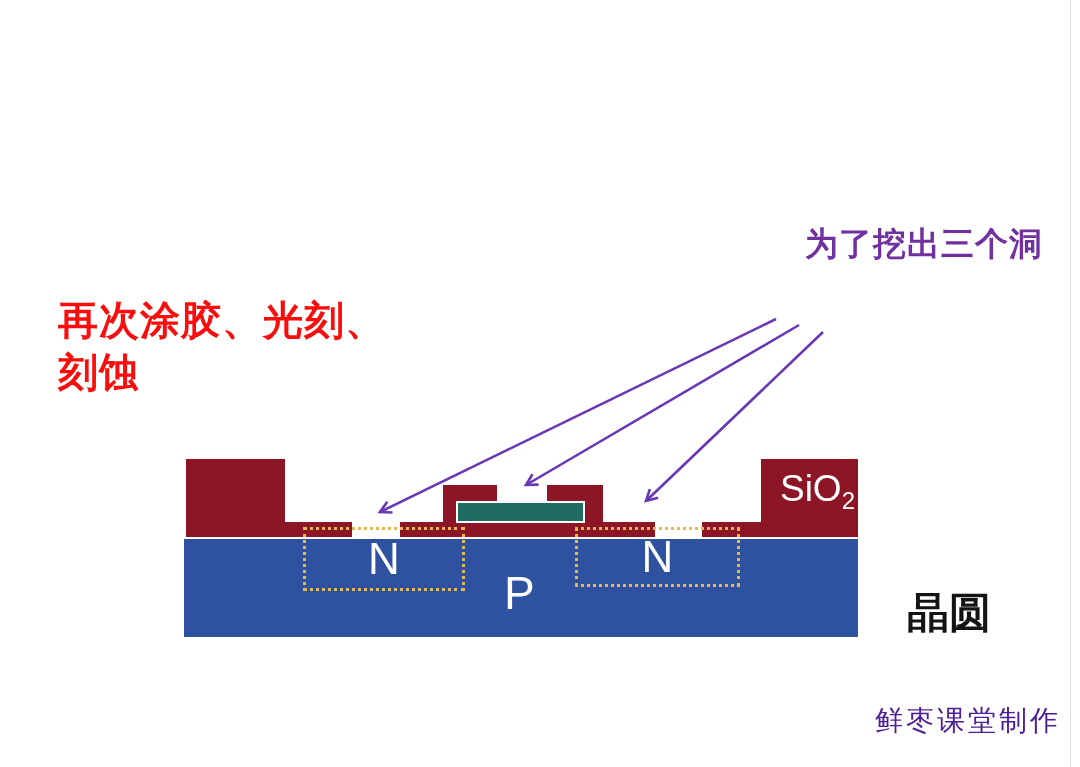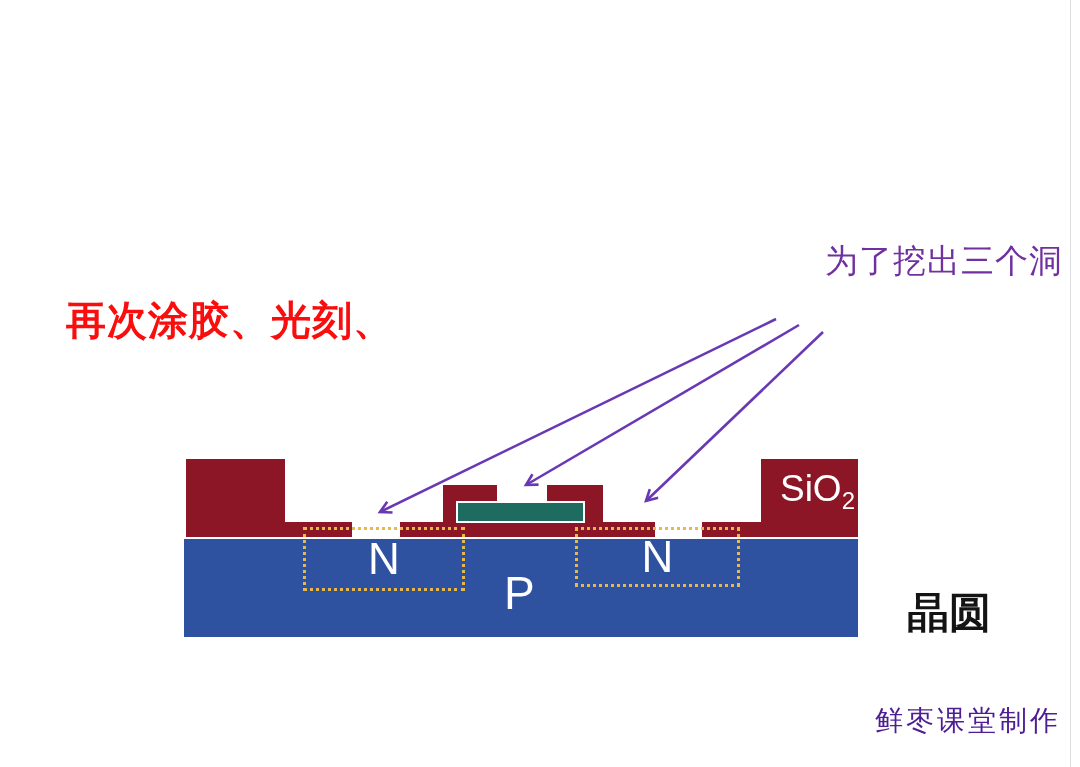--- a/index.html
+++ b/index.html
@@ -4,25 +4,25 @@
 <style>
   html,body{margin:0;padding:0;background:#fff;}
   .slide{
     position:relative;width:1080px;height:767px;background:#ffffff;
     font-family:"Liberation Sans","DejaVu Sans",sans-serif;overflow:hidden;
   }
   .abs{position:absolute;}
   
   .headline{
     left:58px;top:294px;color:#f90d0d;font-weight:bold;
-    font-size:40px;line-height:52px;letter-spacing:1px;margin-left:8px;
+    font-size:40px;line-height:52px;letter-spacing:1px;
   }
   .annotation{
-    left:805px;top:240px;color:#7030a0;font-weight:normal;
-    font-size:33px;line-height:41px;letter-spacing:1px;margin-left:20px;
+    left:805px;top:223px;color:#7030a0;font-weight:bold;
+    font-size:33px;line-height:41px;letter-spacing:1px;
   }
   .oxide-label{left:905px;top:476px;color:#f90d0d;font-weight:bold;font-size:40px;}
   .wafer-label{left:907px;top:585px;color:#141414;font-weight:bold;font-size:42px;}
   .watermark{left:875px;top:702px;color:#4c1d95;font-size:28px;letter-spacing:3px;}
   .slide-edge{left:1070px;top:0;width:1px;height:767px;background:#dcdcdc;}
   
   .maroon{background:#8c1626;}
   .wafer{left:184px;top:539px;width:674px;height:98px;background:#2f52a0;}
   .blk-left {left:186px;top:459px;width:99px;height:78px;}
   .blk-right{left:761px;top:459px;width:97px;height:78px;}
@@ -46,20 +46,21 @@
   .sio2 sub{font-size:24px;}
   .arrows{left:0;top:0;width:1080px;height:767px;pointer-events:none;}
 </style>
 </head>
 <body>
 
 <div class="slide">
 
   <div class="abs headline">
     <div>再次涂胶、光刻、</div>
+    <div>刻蚀</div>
   </div>
 
   <div class="abs annotation">
     <div>为了挖出三个洞</div>
   </div>
 
   <div class="abs wafer"></div>
 
   <div class="abs maroon blk-left"></div>
   <div class="abs maroon blk-right"></div>

